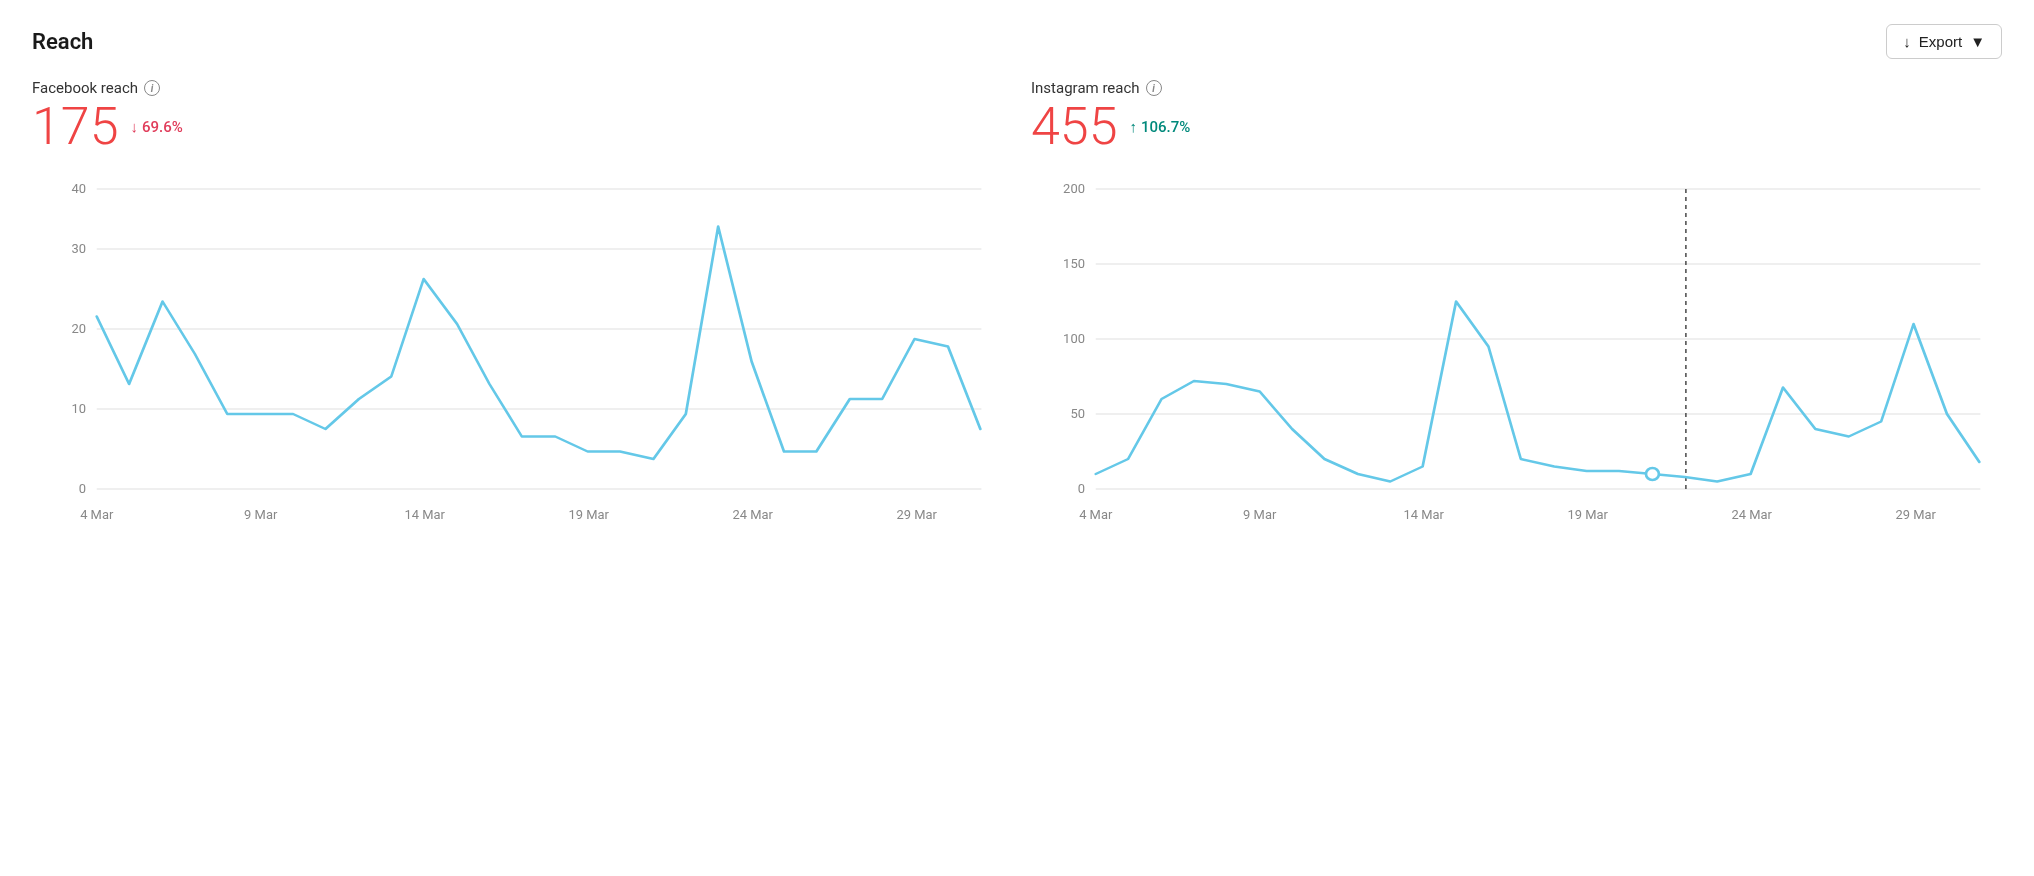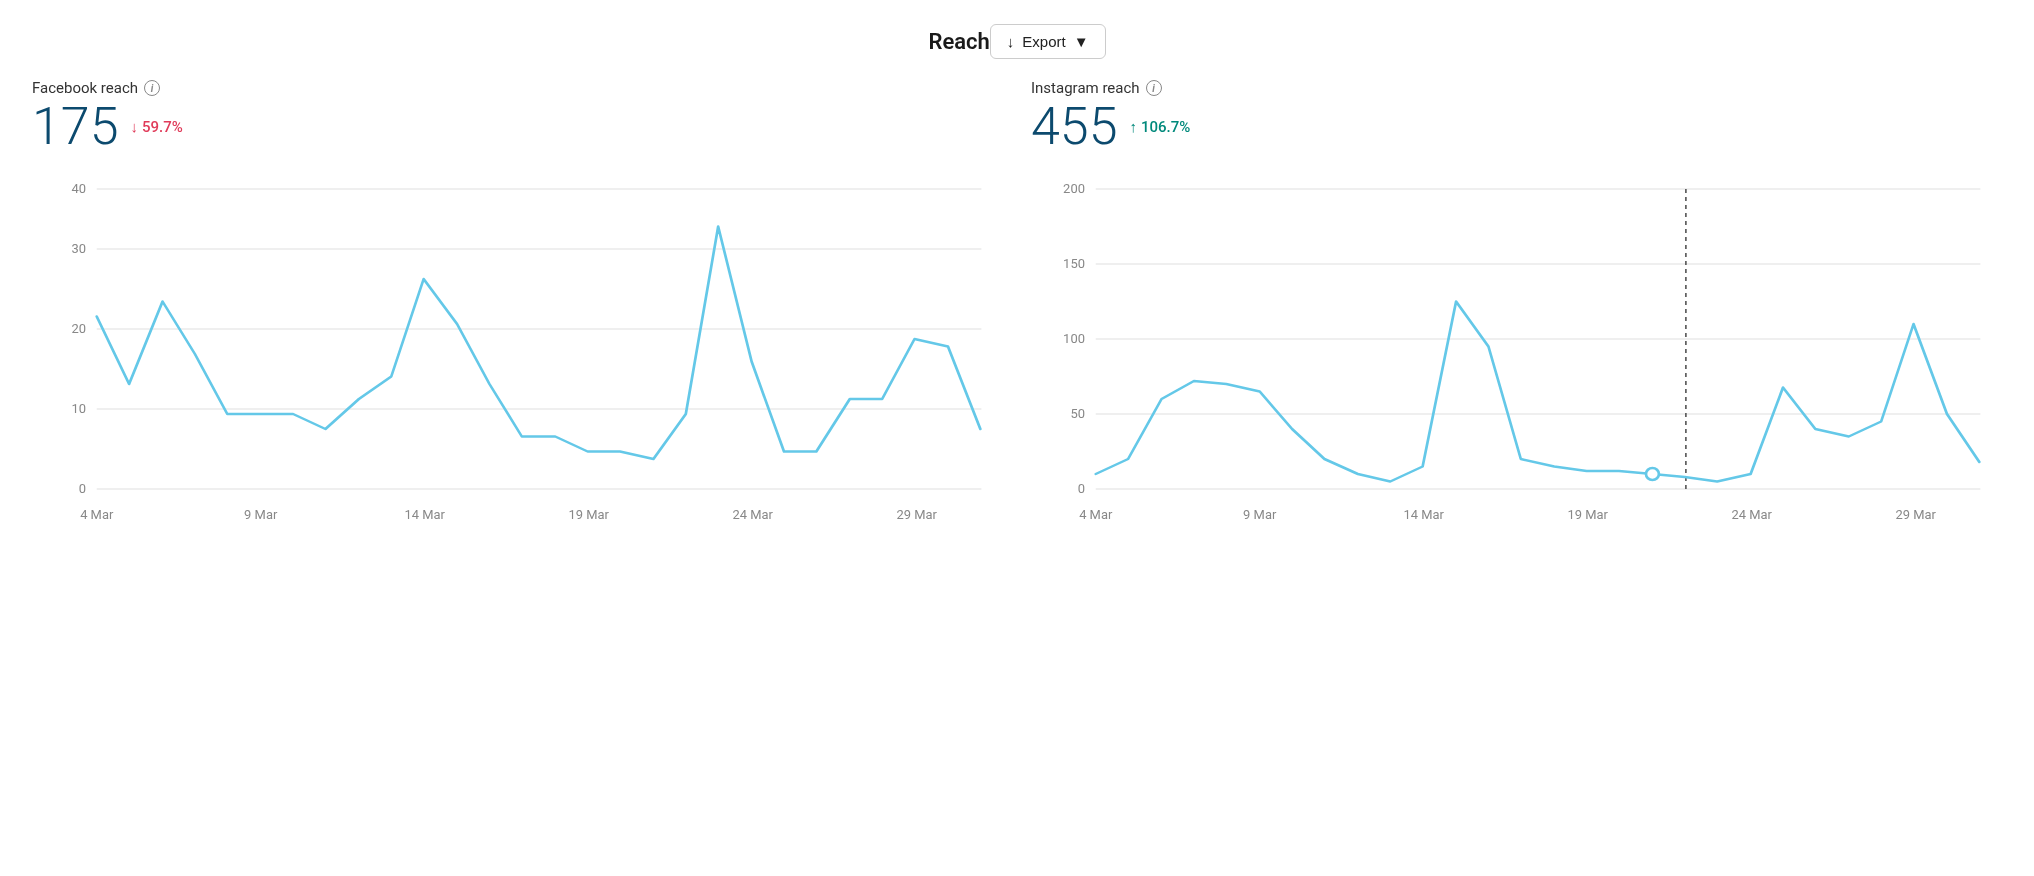--- a/index.html
+++ b/index.html
@@ -4,21 +4,21 @@
   <style>
     * { box-sizing: border-box; margin: 0; padding: 0; }
     body {
       font-family: -apple-system, BlinkMacSystemFont, 'Segoe UI', Roboto, sans-serif;
       background: #fff;
       color: #222;
       padding: 24px 32px;
     }
     .header {
       display: flex;
-      justify-content: center;
+      justify-content: space-between;
       align-items: center;
       margin-bottom: 20px;
     }
     .page-title {
       font-size: 22px;
       font-weight: 600;
       color: #1a1a1a;
     }
     .export-btn {
       display: flex;
@@ -64,21 +64,21 @@
     }
     .metric-value-row {
       display: flex;
       align-items: center;
       gap: 12px;
       margin-bottom: 16px;
     }
     .metric-number {
       font-size: 52px;
       font-weight: 300;
-      color: #0c4a6e;
+      color: #ef4444;
       line-height: 1;
     }
     .metric-change {
       display: flex;
       align-items: center;
       gap: 4px;
       font-size: 15px;
       font-weight: 500;
     }
     .metric-change.down { color: #e03c5a; }
@@ -134,21 +134,21 @@
 
   <div class="chart-panel">
     <div class="metric-label">
       <span>Facebook reach</span>
       <span class="info-icon">i</span>
     </div>
     <div class="metric-value-row">
       <span class="metric-number">175</span>
       <span class="metric-change down">
         <span>↓</span>
-        <span>59.7%</span>
+        <span>69.6%</span>
       </span>
     </div>
     <div class="chart-area">
       <svg class="chart-svg" viewBox="0 0 900 360" preserveAspectRatio="none">
 
         <line class="grid-line" x1="60" y1="320" x2="880" y2="320"></line>
         <line class="grid-line" x1="60" y1="240" x2="880" y2="240"></line>
         <line class="grid-line" x1="60" y1="160" x2="880" y2="160"></line>
         <line class="grid-line" x1="60" y1="80" x2="880" y2="80"></line>
         <line class="grid-line" x1="60" y1="20" x2="880" y2="20"></line>

